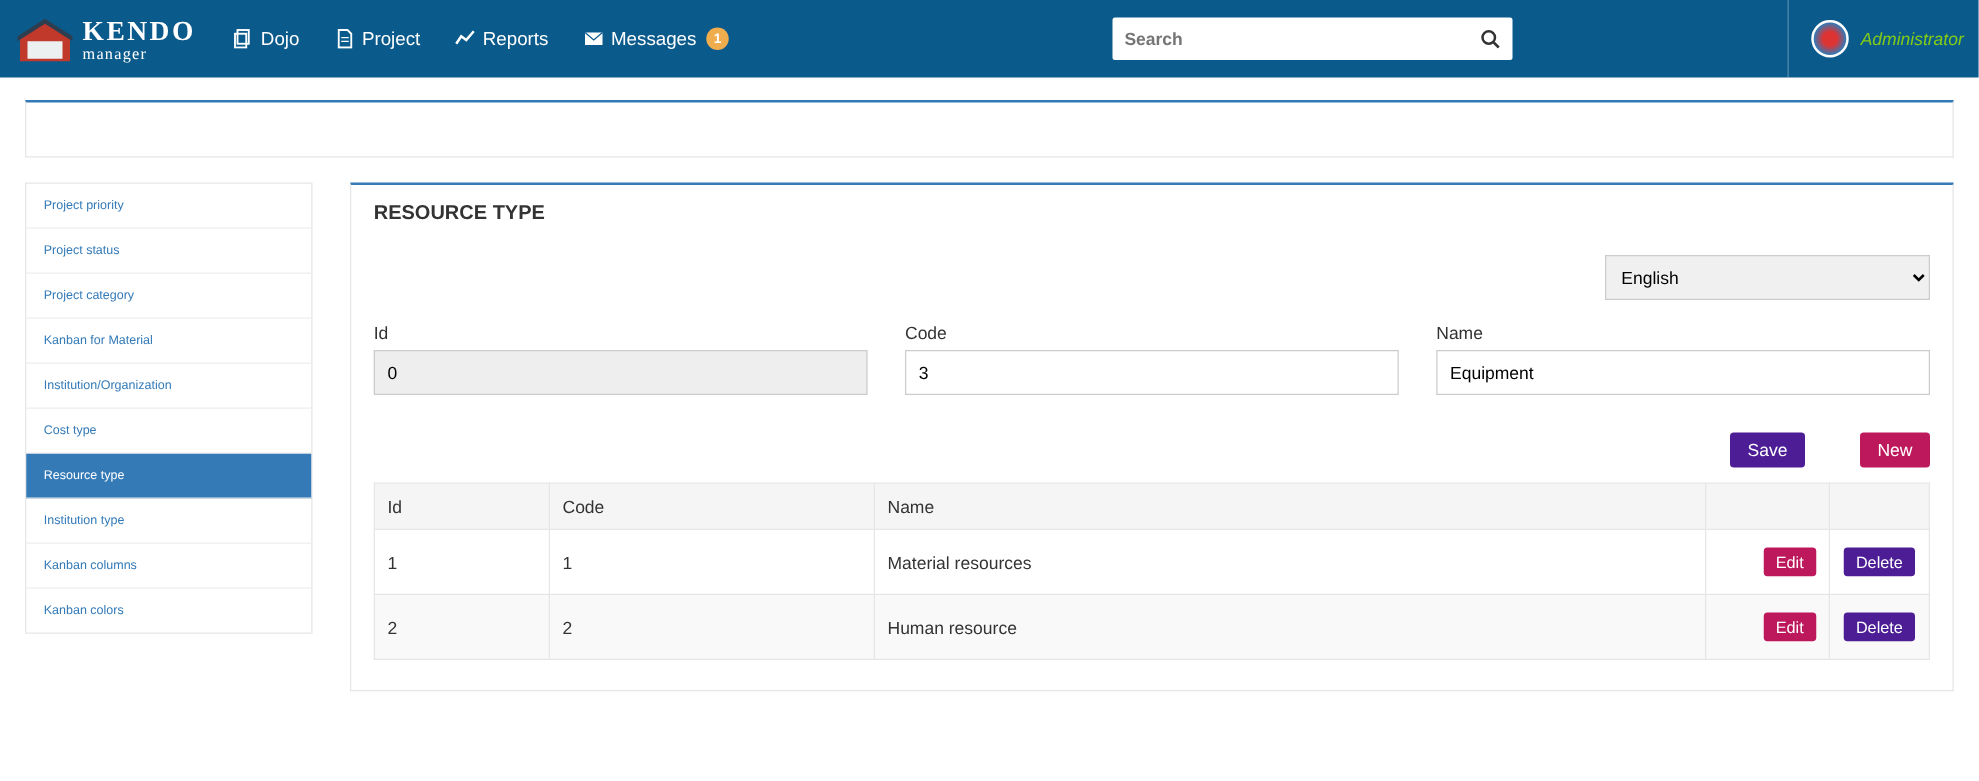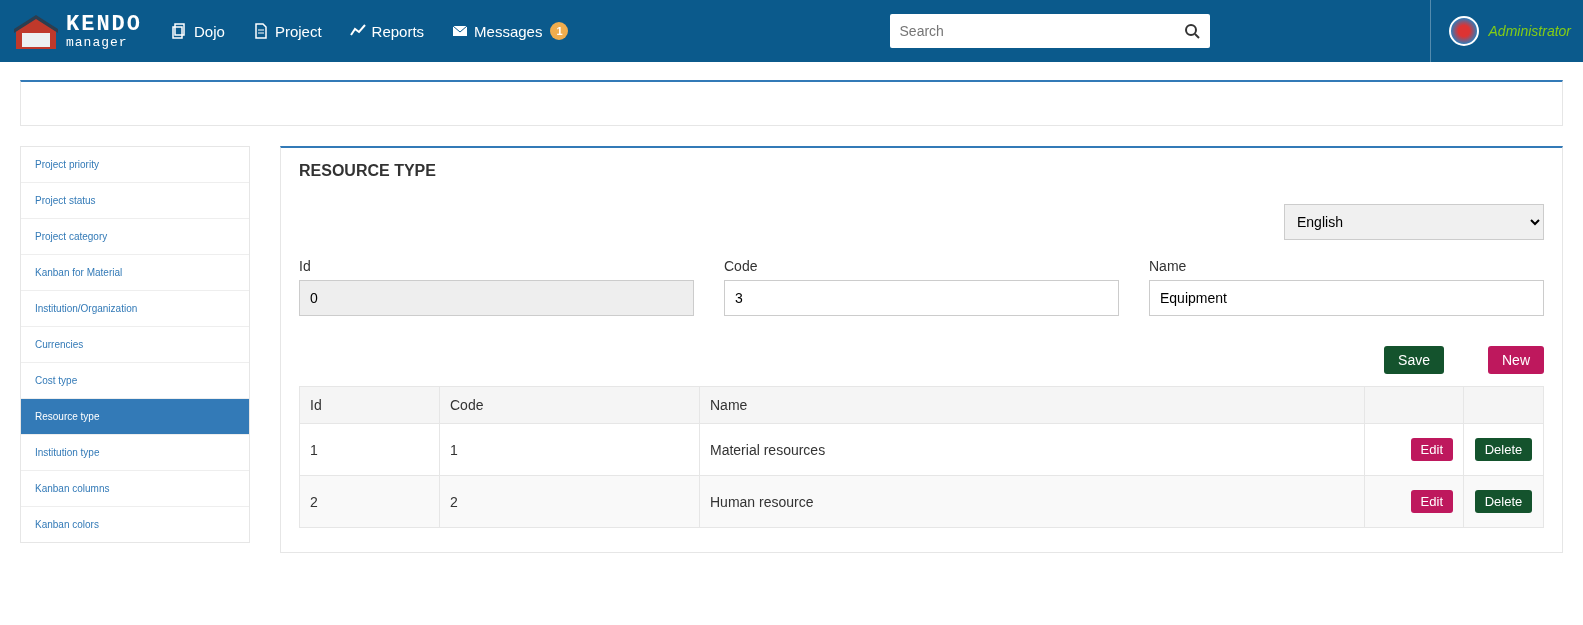--- a/index.html
+++ b/index.html
@@ -2,30 +2,30 @@
 <html><head>
 <meta charset="utf-8">
 <style>
 * { box-sizing: border-box; margin: 0; padding: 0; }
 body { font-family: "Helvetica Neue", Helvetica, Arial, sans-serif; font-size: 14px; color: #333; background: #fff; }
 
 
 .navbar { background: #0b5a8c; height: 62px; display: flex; align-items: center; padding: 0 12px; color: #fff; }
 .logo { display: flex; align-items: center; gap: 6px; margin-right: 30px; }
 .logo-img { width: 48px; height: 40px; position: relative; }
-.logo-text { font-family: Liberation Mono, monospace; line-height: 1; }
+.logo-text { font-family: Liberation Serif, serif; line-height: 1; }
 .logo-text .t1 { font-size: 22px; font-weight: bold; letter-spacing: 2px; }
 .logo-text .t2 { font-size: 13px; letter-spacing: 1px; }
 .nav-items { display: flex; align-items: center; gap: 28px; }
 .nav-item { display: flex; align-items: center; gap: 6px; color: #fff; cursor: pointer; font-size: 15px; }
 .nav-item svg { width: 16px; height: 16px; fill: #fff; }
 .badge { background: #f0ad4e; color: #fff; border-radius: 50%; width: 18px; height: 18px; display: inline-flex; align-items: center; justify-content: center; font-size: 11px; font-weight: bold; margin-left: 2px; }
 .search-wrap { margin-left: auto; margin-right: 220px; }
 .search-box { width: 320px; height: 34px; background: #fff; border-radius: 2px; display: flex; align-items: center; padding: 0 10px; }
-.search-box input { flex: 1; border: none; outline: none; font-size: 14px; color: #404040; }
+.search-box input { flex: 1; border: none; outline: none; font-size: 14px; color: #404040; font-weight: bold; }
 .search-box svg { width: 16px; height: 16px; fill: #333; }
 .user-area { display: flex; align-items: center; gap: 10px; border-left: 1px solid rgba(255,255,255,.3); padding-left: 18px; height: 100%; }
 .avatar { width: 30px; height: 30px; border-radius: 50%; border: 2px solid #fff; background: radial-gradient(circle, #d33 30%, #337ab7 70%); }
 .user-name { color: #84cc16; font-size: 14px; font-style: italic; }
 
 
 .page-header { margin: 18px 20px 0 20px; height: 46px; border: 1px solid #e6e6e6; border-top: 2px solid #337ab7; background: #fff; }
 
 
 .content { display: flex; padding: 20px; gap: 30px; align-items: flex-start; }
@@ -42,21 +42,21 @@
 
 .form-row { display: flex; gap: 30px; margin-bottom: 30px; }
 .form-group { flex: 1; }
 .form-group label { display: block; font-size: 14px; color: #333; margin-bottom: 6px; }
 .form-group input { width: 100%; height: 36px; border: 1px solid #ccc; padding: 0 10px; font-size: 14px; }
 .form-group input[readonly] { background: #eee; }
 
 .btn-row { display: flex; justify-content: flex-end; gap: 8px; margin-bottom: 12px; }
 .btn { display: inline-block; padding: 6px 14px; font-size: 14px; border: none; color: #fff; cursor: pointer; border-radius: 3px; }
 .btn-sm { padding: 4px 10px; font-size: 13px; }
-.btn-danger { background: #14532d; }
+.btn-danger { background: #4c1d95; }
 .btn-primary { background: #be185d; margin-left: 36px; }
 
 table { width: 100%; border-collapse: collapse; }
 thead th { background: #f5f5f5; border: 1px solid #e6e6e6; text-align: left; padding: 10px; font-weight: normal; font-size: 14px; }
 tbody td { border: 1px solid #e6e6e6; padding: 14px 10px; font-size: 14px; }
 tbody tr:nth-child(even) td { background: #f9f9f9; }
 td.actions { text-align: center; width: 70px; }
 </style>
 </head>
 <body>
@@ -123,21 +123,20 @@
 
 <div class="page-header"></div>
 
 <div class="content">
   <div class="sidebar" id="sidebar">
       <div class="sidebar-item">Project priority</div>
       <div class="sidebar-item">Project status</div>
       <div class="sidebar-item">Project category</div>
       <div class="sidebar-item">Kanban for Material</div>
       <div class="sidebar-item">Institution/Organization</div>
-      <div class="sidebar-item">Currencies</div>
       <div class="sidebar-item">Cost type</div>
       <div class="sidebar-item active">Resource type</div>
       <div class="sidebar-item">Institution type</div>
       <div class="sidebar-item">Kanban columns</div>
       <div class="sidebar-item">Kanban colors</div>
     </div>
 
   <div class="main">
     <h3>RESOURCE TYPE</h3>
 

